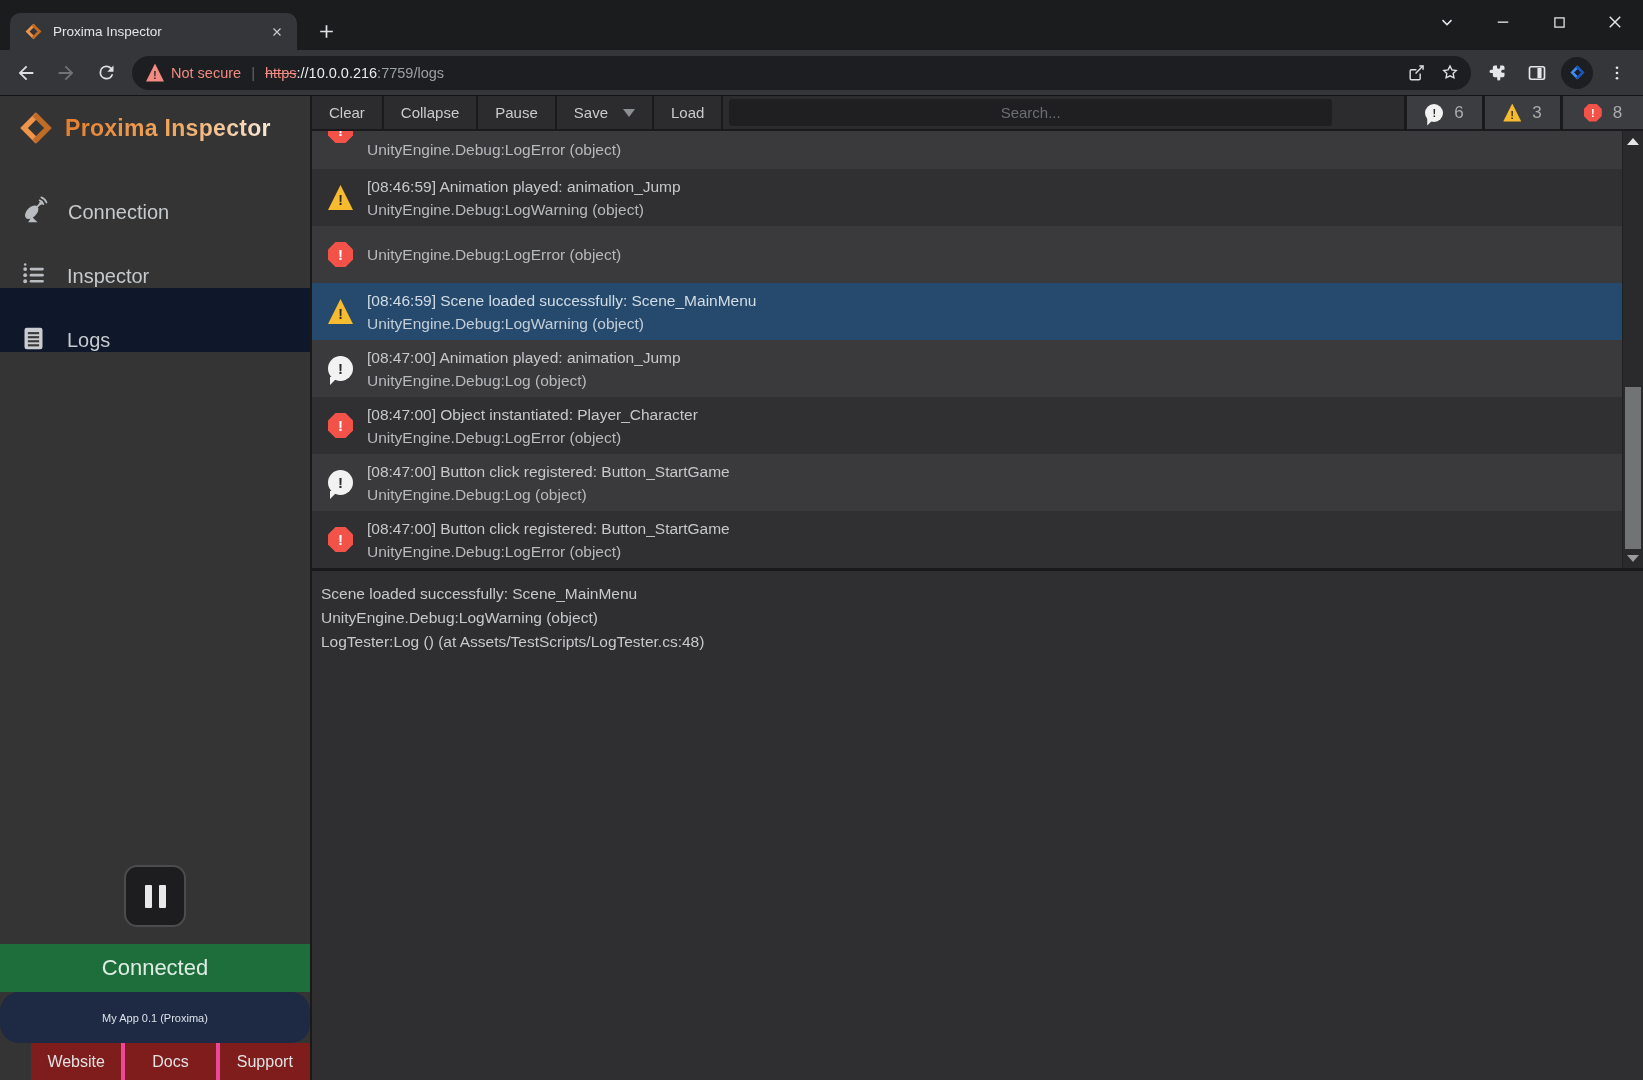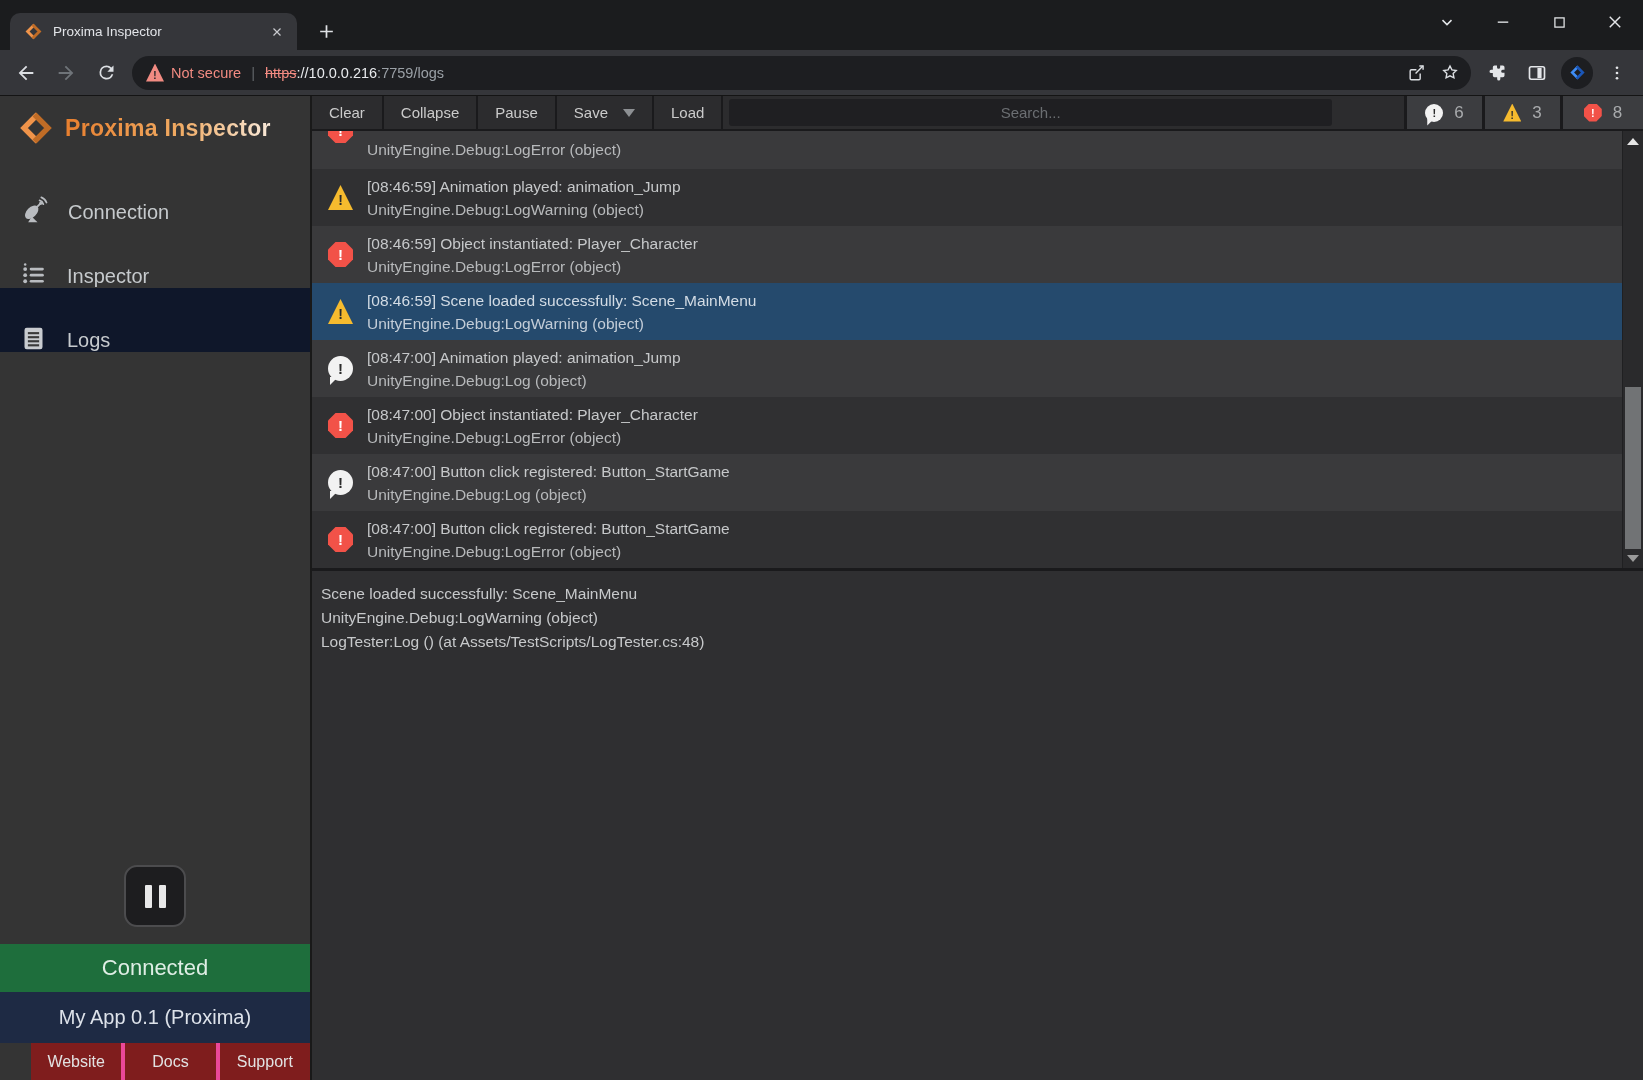--- a/index.html
+++ b/index.html
@@ -45,22 +45,22 @@
                 -webkit-background-clip:text; background-clip:text; color:transparent; }
   .nav-item { height:64px; display:flex; align-items:flex-end; padding-left:20px; gap:20px;
               color:#c6cacd; font-size:20px; cursor:pointer; }
   .nav-item.active { background:#0f172a; }
   .pause-wrap { margin-top:auto; margin-bottom:17px; display:flex; justify-content:center; }
   .pause-btn { width:62px; height:62px; background:#1d1d1f; border:2px solid #4c4c4e;
                border-radius:13px; display:flex; align-items:center; justify-content:center; gap:7px; }
   .pause-bar { width:7px; height:23px; background:#e9e9e9; border-radius:1px; }
   .status-connected { height:48px; background:#1e6e3c; color:#dfeee5; font-size:22px;
                       display:flex; align-items:center; justify-content:center; }
-  .status-app { height:51px; background:#1e2a44; color:#dde2ea; font-size:20px;
-                display:flex; align-items:center; justify-content:center; }
+  .status-app { height:51px; background:#1e2a44; color:#dde2ea; font-size:11px;
+                display:flex; align-items:center; justify-content:center;border-radius:19px; }
   .side-footer { height:37px; background:#7f1d1d; display:flex;margin-left:31px; }
   .side-footer a { flex:1; display:flex; align-items:center; justify-content:center;
                    color:#e2e2e2; font-size:16px; text-decoration:none; }
   .side-footer a + a { border-left:4px solid #ec4899; }
 
   
   .main { flex:1; display:flex; flex-direction:column; border-left:2px solid #191919; min-width:0; }
   .logbar { height:35px; background:#2c2c2e; display:flex; align-items:stretch;
             border-bottom:2px solid #1a1a1c; }
   .tb-btn { display:flex; align-items:center; padding:0 17px; color:#cbcbcb; font-size:15px;
@@ -348,21 +348,20 @@
           <div class="log-row dark">
     <span class="licon lg warning">!</span>
     <div class="log-lines">
       <div class="l1">[08:46:59] Animation played: animation_Jump</div>
       <div class="l2">UnityEngine.Debug:LogWarning (object)</div>
     </div>
   </div>
           <div class="log-row light">
     <span class="licon lg error">!</span>
     <div class="log-lines">
-      <div class="l1">[08:46:59] Object instantiated: Player_Character</div>
       <div class="l2">UnityEngine.Debug:LogError (object)</div>
     </div>
   </div>
           <div class="log-row dark selected">
     <span class="licon lg warning">!</span>
     <div class="log-lines">
       <div class="l1">[08:46:59] Scene loaded successfully: Scene_MainMenu</div>
       <div class="l2">UnityEngine.Debug:LogWarning (object)</div>
     </div>
   </div>

